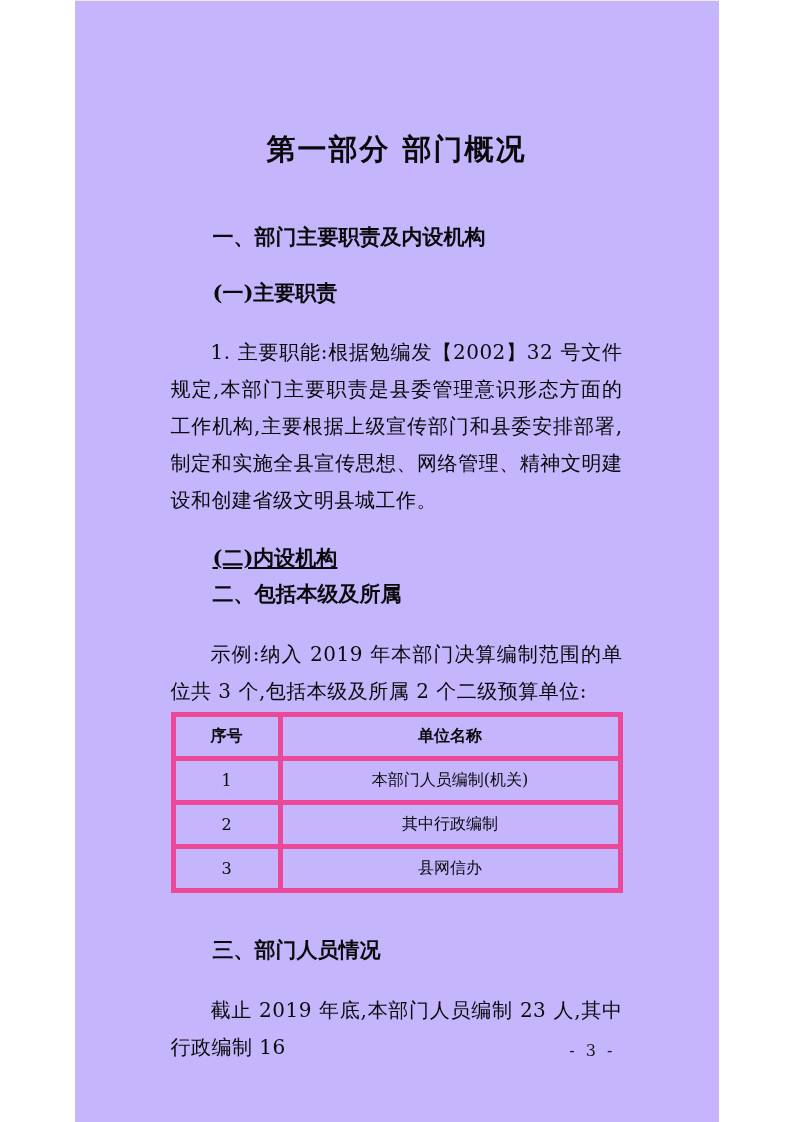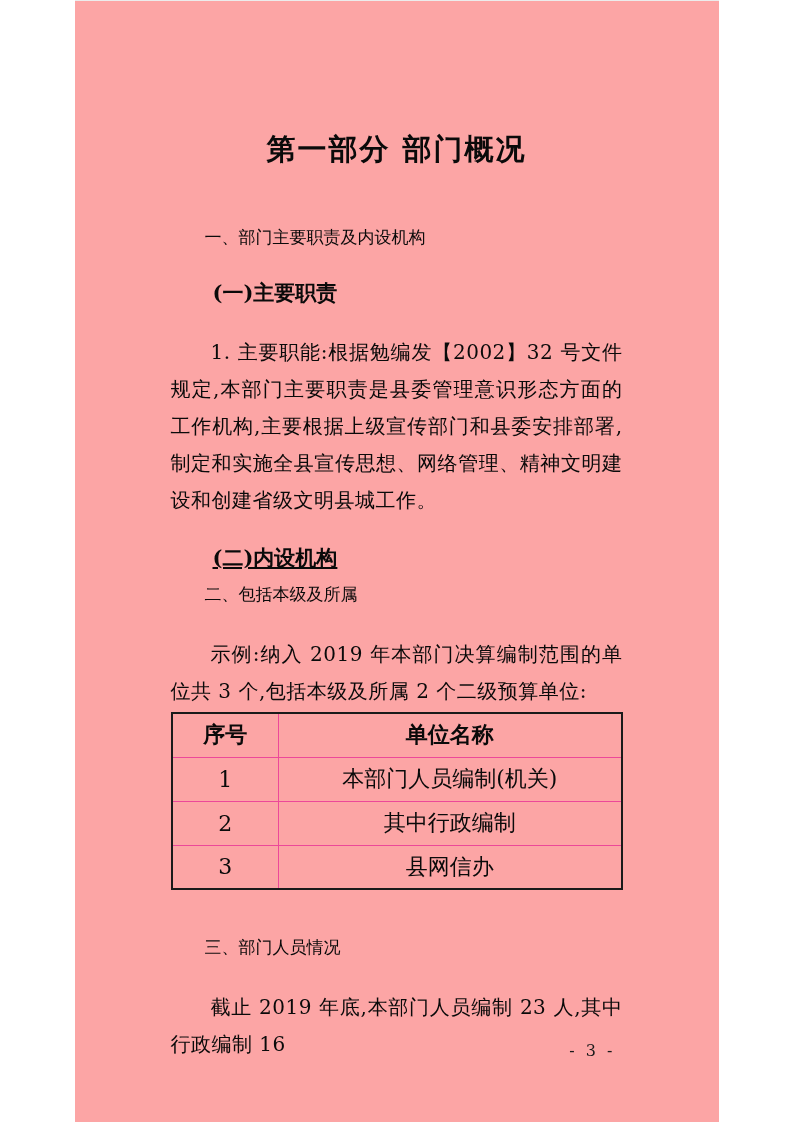--- a/index.html
+++ b/index.html
@@ -1,39 +1,39 @@
 <!DOCTYPE html>
 <html><head>
 <meta charset="utf-8">
 <style>
   * { margin:0; padding:0; box-sizing:border-box; }
   html,body { background:#ffffff; }
   .page {
     position:relative;
     width:644px; height:1122px;
     margin:0 auto;
-    background:#fca5a5;
+    background:#c4b5fd;
     color:#0a0a0a;
     font-family:"DejaVu Serif","Liberation Serif",serif;
     overflow:hidden;
     border-top:1px solid #ececec;
     padding:126px 96px 0 96px;
   }
   .doc-title {
     font-family:"DejaVu Sans","Liberation Sans",sans-serif;
     font-weight:bold;
     font-size:29px;
     line-height:44px;
     text-align:center;
     letter-spacing:2px;
   }
   .h-num {
     font-family:"DejaVu Sans","Liberation Sans",sans-serif;
-    font-weight:normal;
-    font-size:17px;
+    font-weight:bold;
+    font-size:21px;
     line-height:37px;
     text-indent:2em;
   }
   .h-num.first { margin-top:48px; }
   .h-sub {
     font-family:"DejaVu Serif","Liberation Serif",serif;
     font-weight:bold;
     font-size:21px;
     line-height:37px;
     text-indent:2em;
@@ -49,25 +49,25 @@
   .mt3 { margin-top:18px; }
   .mt4 { margin-top:20px;text-decoration:underline; }
   .units-table {
     width:100%;
     border-collapse:collapse;
     border:2px solid #1a1a1a;
     margin-top:2px;
     table-layout:fixed;
   }
   .units-table th, .units-table td {
-    border:1px solid #ec4899;
+    border:5px solid #ec4899;
     height:44px;
     text-align:center;
     vertical-align:middle;
-    font-size:22px;
+    font-size:16px;
   }
   .units-table th {
     font-family:"DejaVu Sans","Liberation Sans",sans-serif;
     font-weight:bold;
   }
   .units-table td {
     font-family:"DejaVu Serif","Liberation Serif",serif;
     font-weight:normal;
   }
   .col-no { width:107px; }

